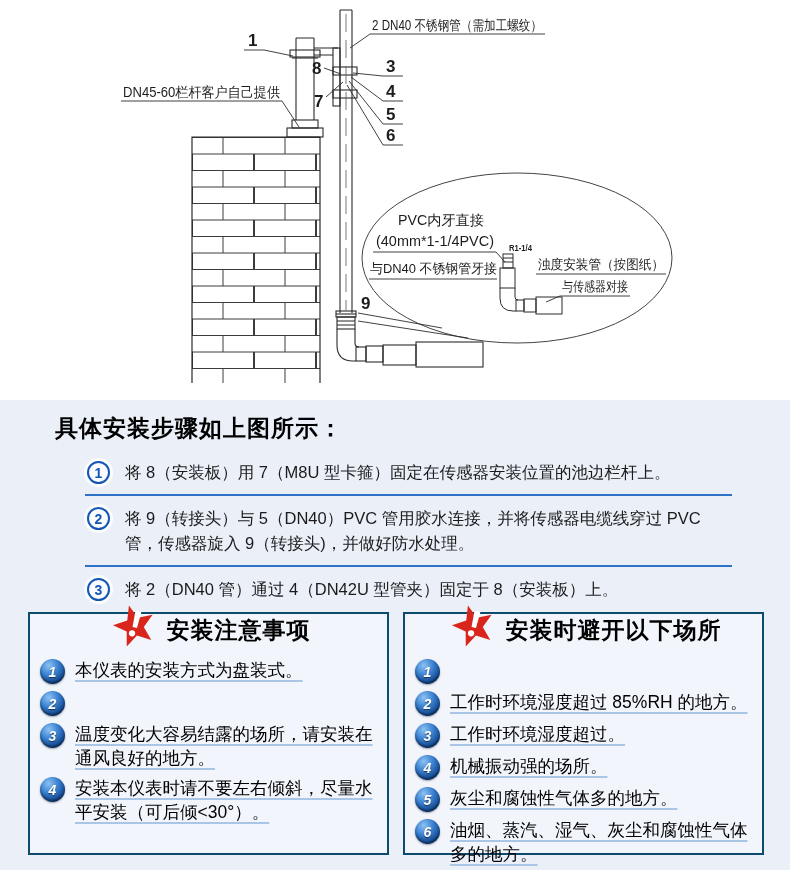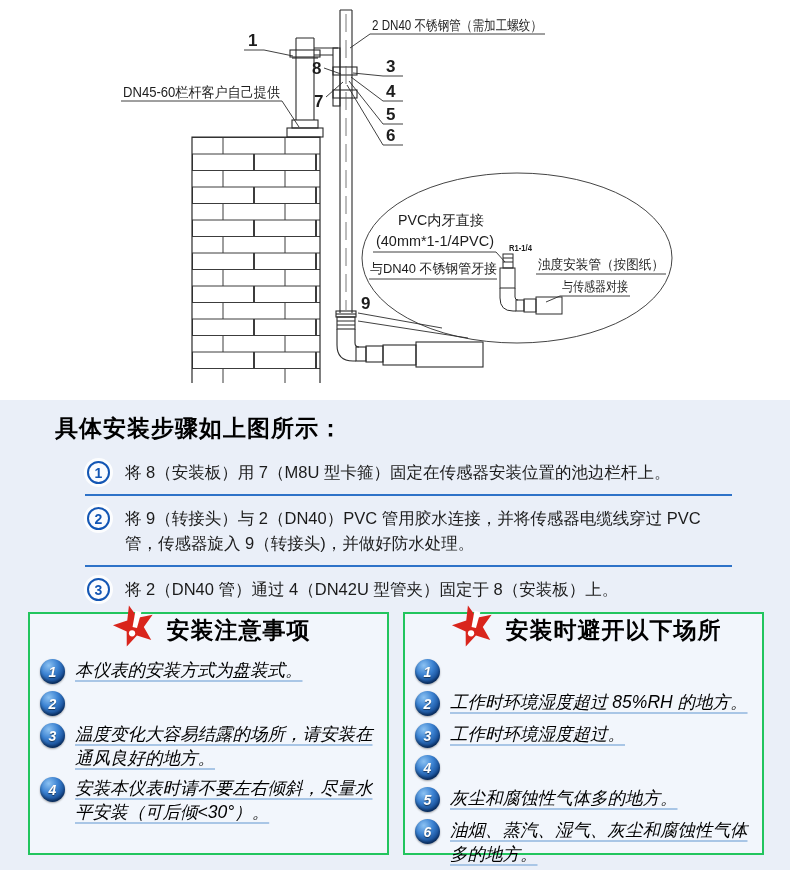--- a/index.html
+++ b/index.html
@@ -31,21 +31,21 @@
     border:2.5px solid #1356b4; border-radius:50%;
     color:#1356b4; font-weight:bold; font-size:14px;
     display:flex; align-items:center; justify-content:center;
     background:#fbfcff; box-shadow:0 0 0 3px rgba(255,255,255,.85);
   }
   .step-text { font-size:16.5px; color:#1b1b1b; line-height:1.52; }
 
   
   .boxes { display:flex; gap:14px; padding:12px 26px 0 28px; }
   .wbox {
-    flex:1; height:243px; border:2px solid #22c55e; background:#f2f6fc;
+    flex:1; height:243px; border:2px solid #0c4a6e; background:#f2f6fc;
     padding:0 4px 8px 8px; position:relative;
   }
   .wbox-header {
     display:flex; align-items:center; justify-content:center; gap:9px;
     margin-top:-6px; height:44px;
   }
   .star-wrap { width:47px; height:47px; margin-top:-10px; flex:0 0 auto; }
   .wbox-title { font-size:23px; font-weight:bold; color:#000; letter-spacing:1px; }
   .witem { display:flex; gap:10px; margin:6px 0 6px 2px; align-items:flex-start; }
   .badge {
@@ -56,21 +56,20 @@
     box-shadow:inset 0 -2px 3px rgba(0,0,0,.4), 0 1px 2px rgba(0,0,0,.35);
     text-shadow:0 1px 1px rgba(0,0,0,.55);
     margin-top:1px;
   }
   .witem-text { font-size:17.5px; line-height:1.38; color:#000; }
   .witem-text .u {
     text-decoration:underline;
     text-decoration-color:#a9c6e6;
     text-decoration-thickness:1.5px;
     text-underline-offset:4px;
-    font-style:italic;
   }
 </style>
 </head>
 <body>
 
 <div class="page">
 
   <div class="diagram">
     <svg width="790" height="400" viewBox="0 0 790 400">
       <defs>
@@ -174,21 +173,21 @@
 
     <div class="steps">
       <h2 class="steps-heading">具体安装步骤如上图所示：</h2>
       <div class="step-list">
         <div class="step sep">
           <span class="step-num">1</span>
           <span class="step-text">将 8（安装板）用 7（M8U 型卡箍）固定在传感器安装位置的池边栏杆上。</span>
         </div>
         <div class="step sep">
           <span class="step-num">2</span>
-          <span class="step-text">将 9（转接头）与 2（DN40）PVC 管用胶水连接，并将传感器电缆线穿过 PVC 管，传感器旋入 9（转接头)，并做好防水处理。</span>
+          <span class="step-text">将 9（转接头）与 5（DN40）PVC 管用胶水连接，并将传感器电缆线穿过 PVC 管，传感器旋入 9（转接头)，并做好防水处理。</span>
         </div>
         <div class="step">
           <span class="step-num">3</span>
           <span class="step-text">将 2（DN40 管）通过 4（DN42U 型管夹）固定于 8（安装板）上。</span>
         </div>
       </div>
     </div>
 
     <div class="boxes">
 
@@ -237,20 +236,21 @@
         <div class="witem">
           <span class="badge">2</span>
           <span class="witem-text"><span class="u">工作时环境湿度超过 85%RH 的地方。</span></span>
         </div>
         <div class="witem">
           <span class="badge">3</span>
           <span class="witem-text"><span class="u">工作时环境湿度超过。</span></span>
         </div>
         <div class="witem">
           <span class="badge">4</span>
+          <span class="witem-text"><span class="u">机械振动强的场所。</span></span>
         </div>
         <div class="witem">
           <span class="badge">5</span>
           <span class="witem-text"><span class="u">灰尘和腐蚀性气体多的地方。</span></span>
         </div>
         <div class="witem">
           <span class="badge">6</span>
           <span class="witem-text"><span class="u">油烟、蒸汽、湿气、灰尘和腐蚀性气体多的地方。</span></span>
         </div>
       </div>

